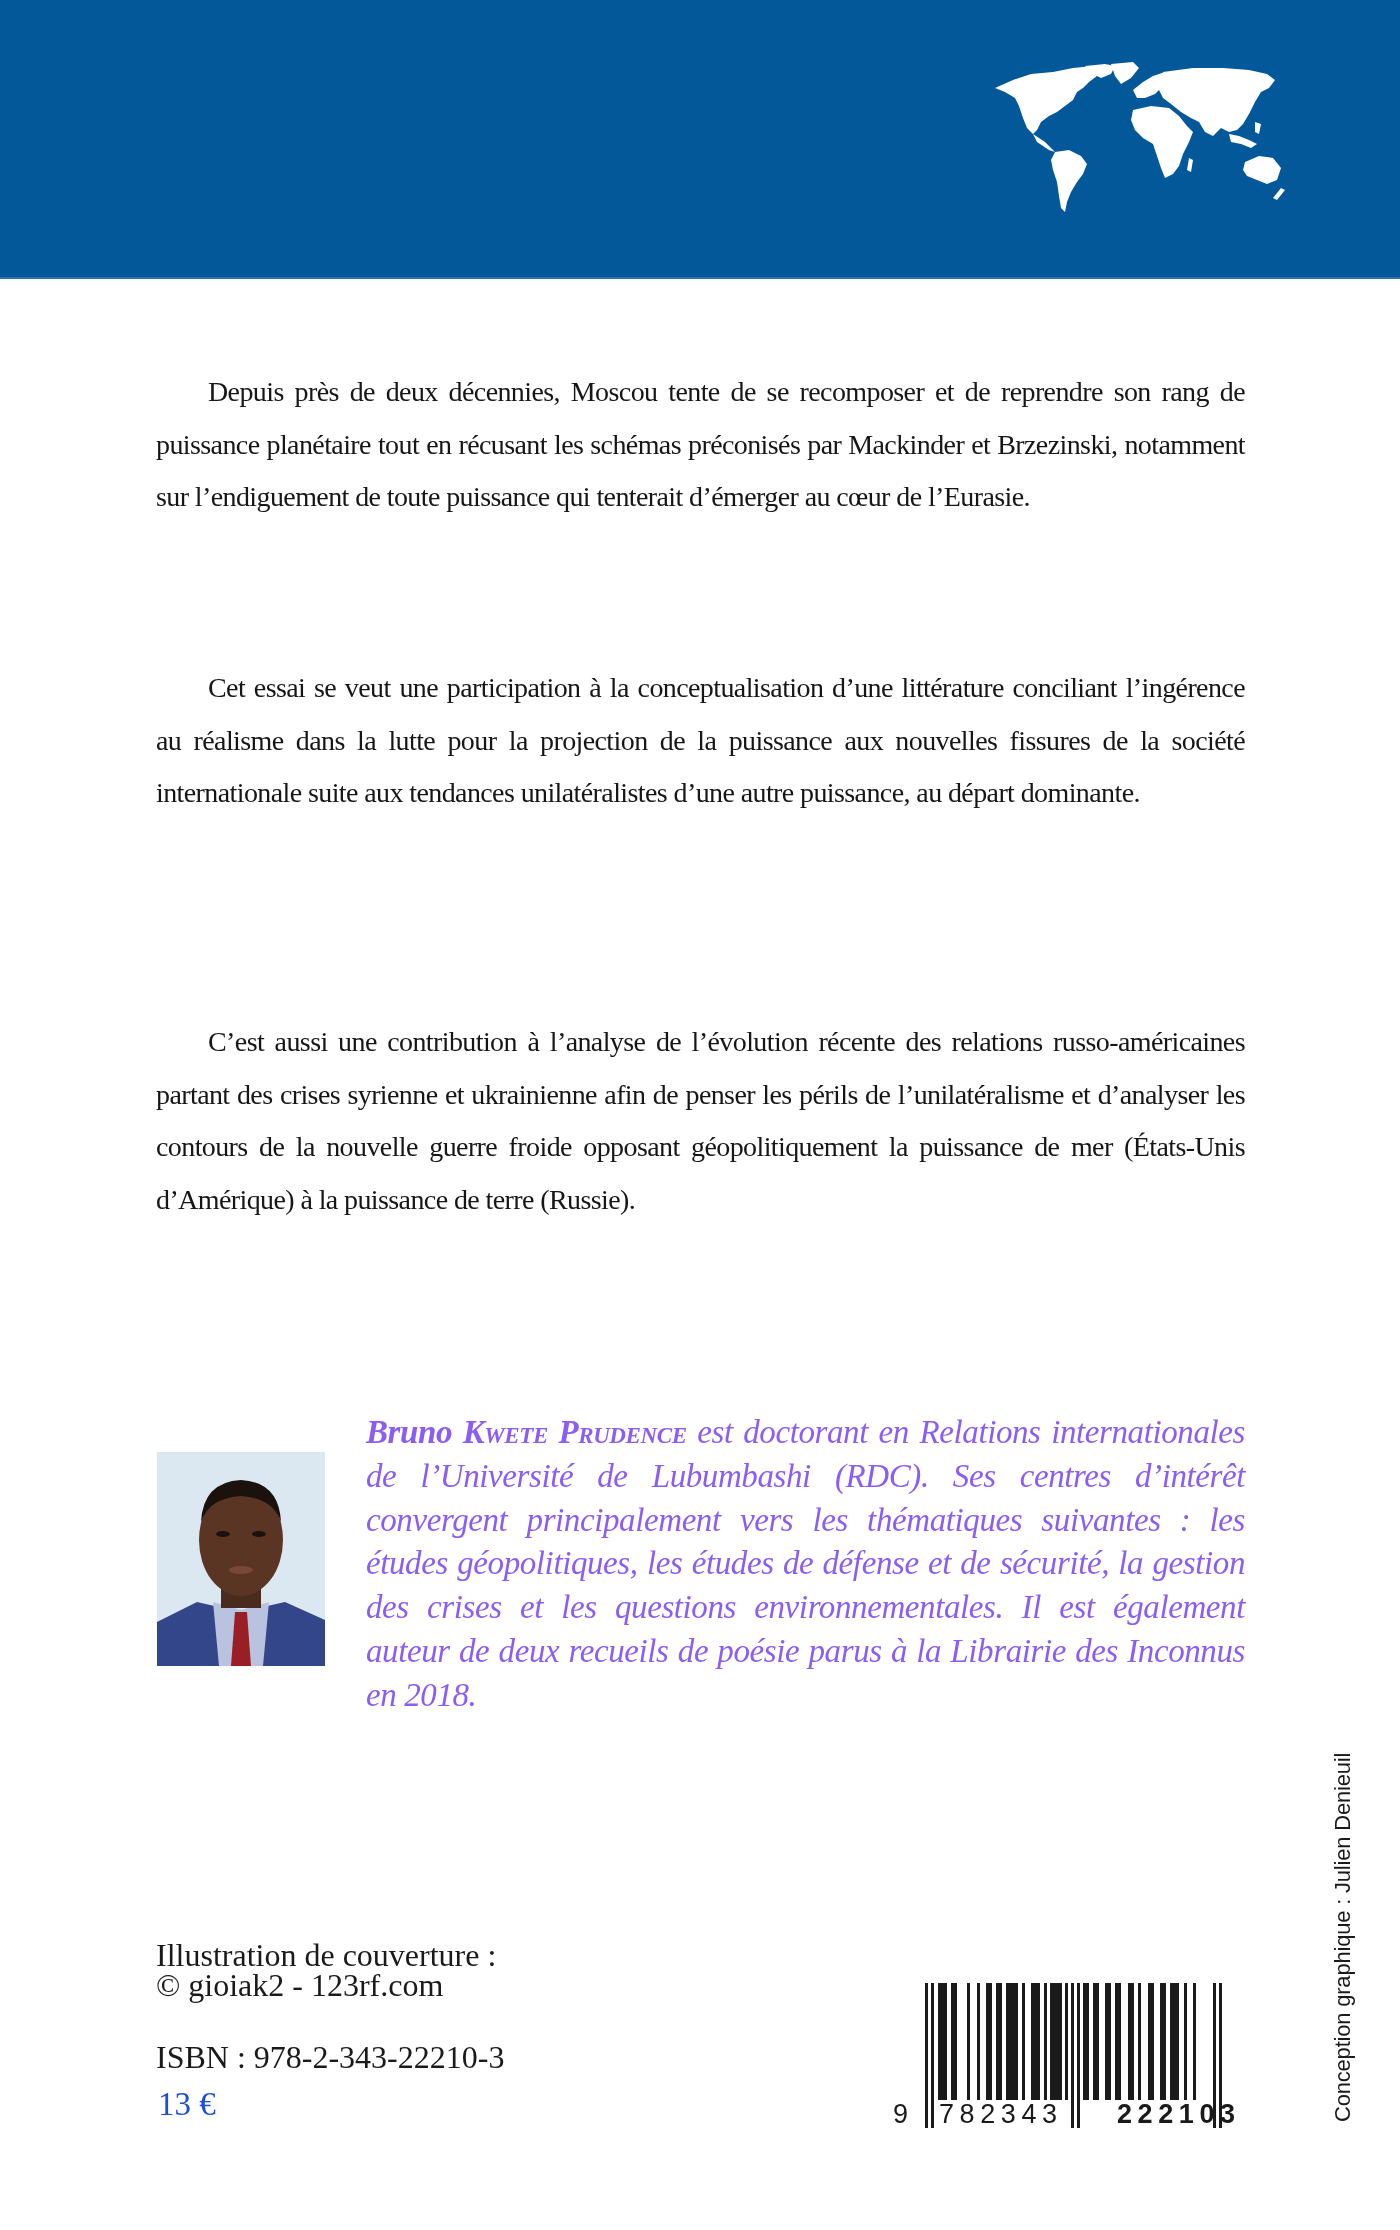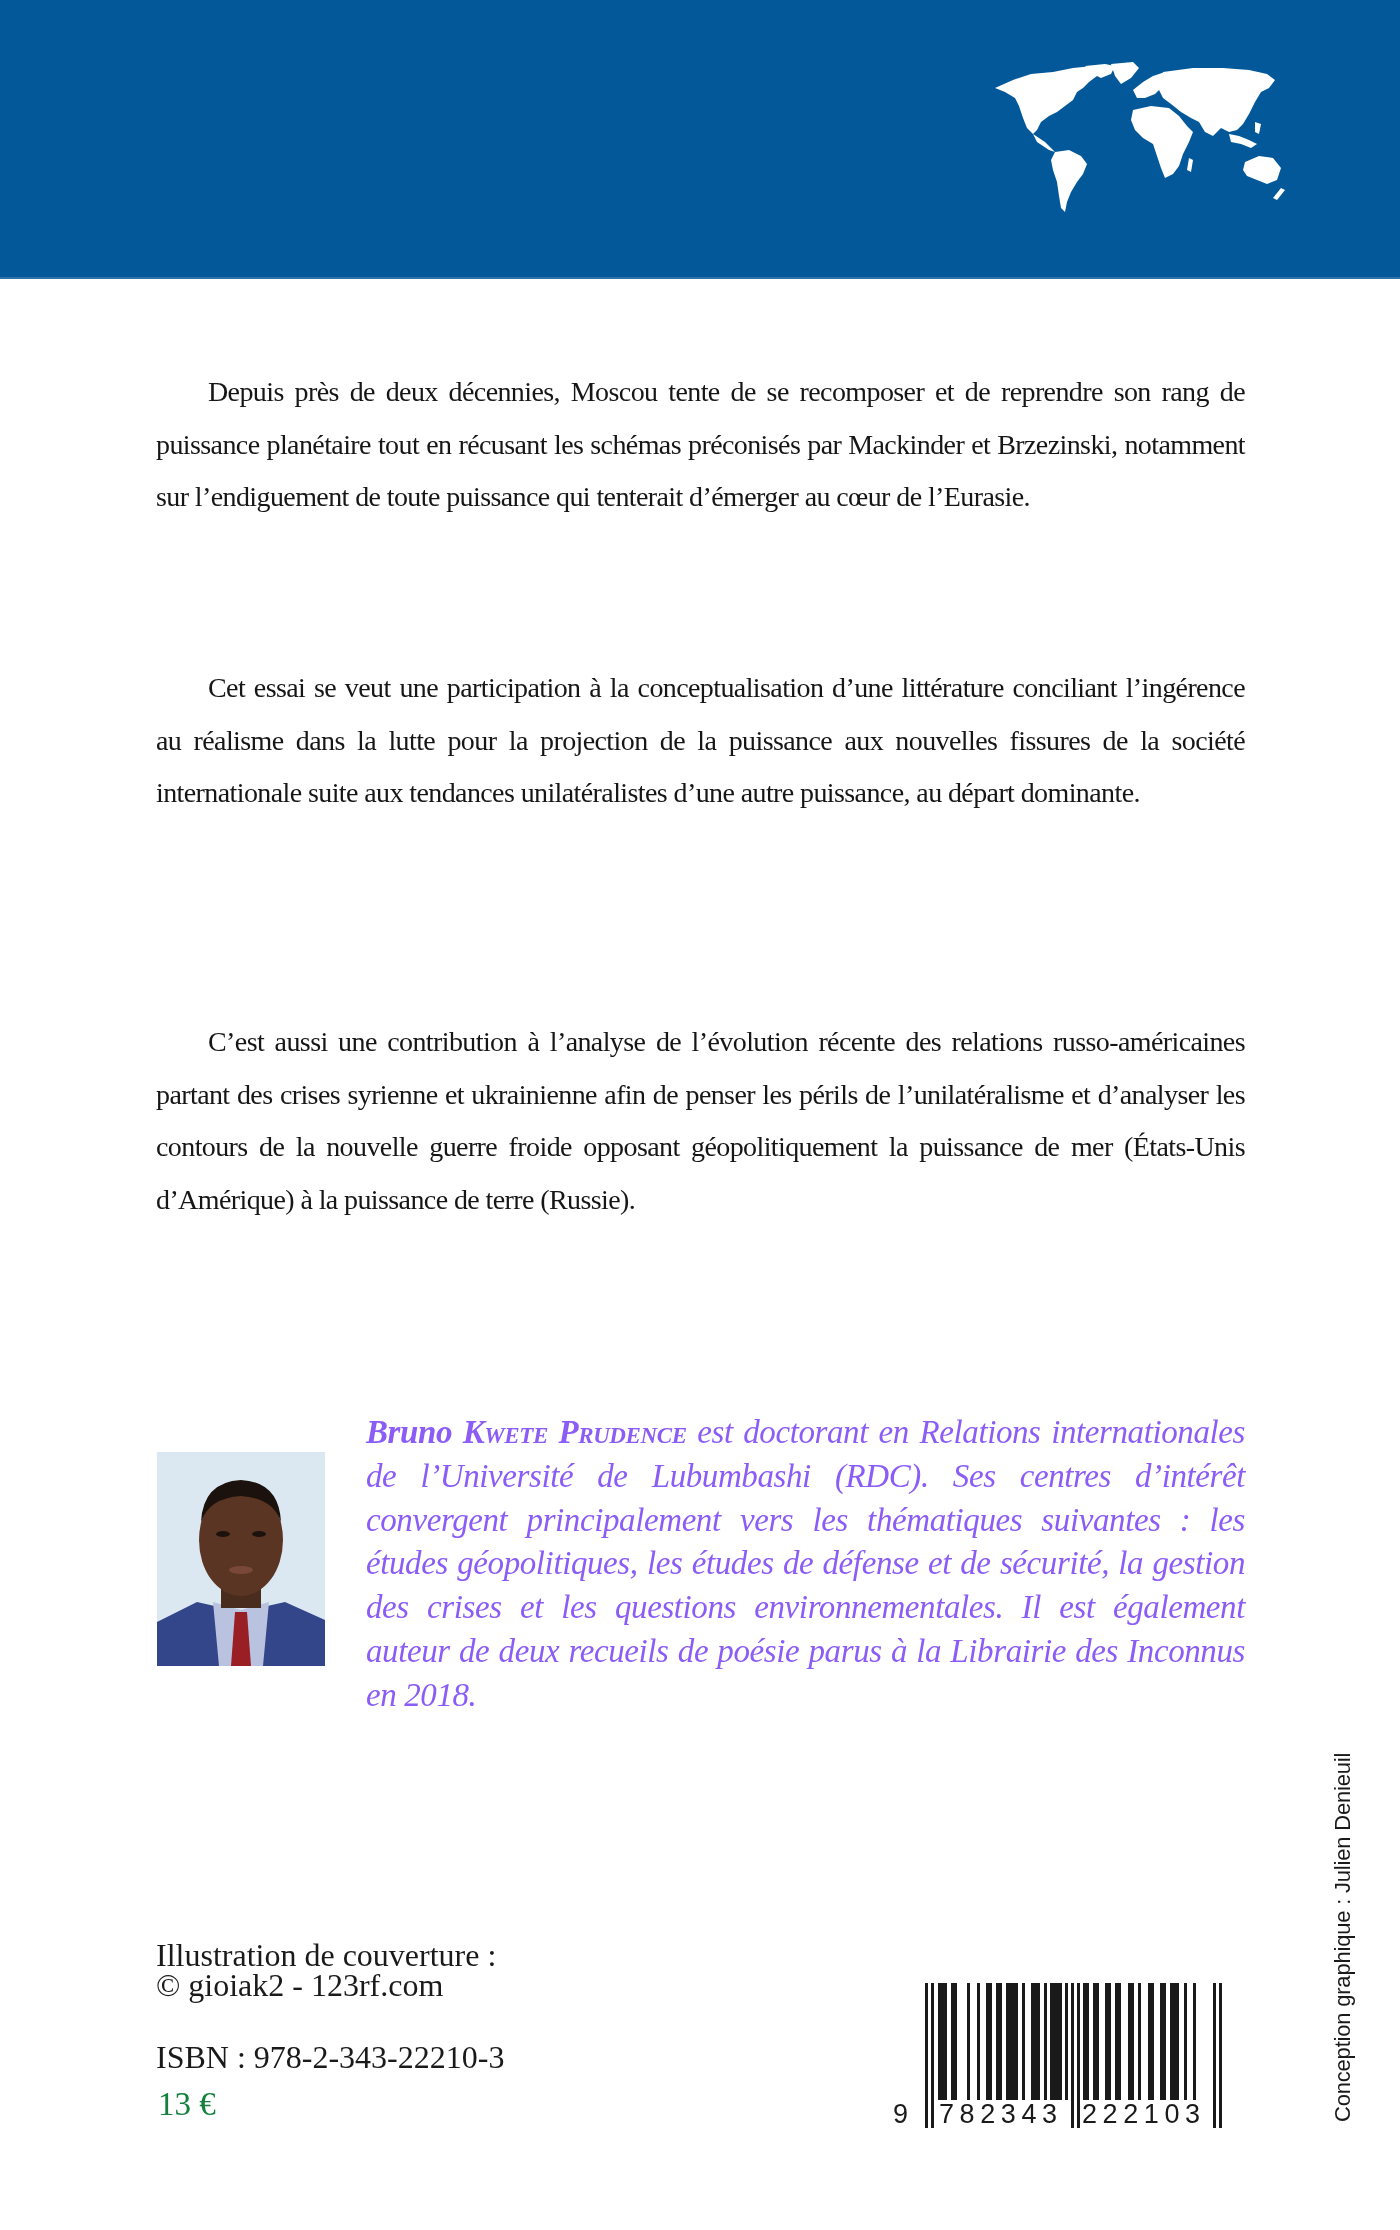--- a/index.html
+++ b/index.html
@@ -42,33 +42,33 @@
   .credits {
     position: absolute; left: 156px; top: 1940px;
     font-size: 32px; line-height: 30px; color: #1a1a1a;
   }
   .isbn {
     position: absolute; left: 156px; top: 2042px;
     font-size: 32px; line-height: 30px; color: #1a1a1a;
   }
   .price {
     position: absolute; left: 158px; top: 2084px;
-    font-size: 33px; line-height: 40px; color: #15803d;
+    font-size: 33px; line-height: 40px; color: #1d4ed8;
   }
   .barcode {
     position: absolute; left: 890px; top: 1980px; width: 345px; height: 150px;
   }
   .barcode-digits {
     position: absolute; top: 2100px; height: 28px;
     font-family: "Liberation Sans", "DejaVu Sans", sans-serif;
     font-size: 27px; line-height: 28px; color: #1a1a1a; letter-spacing: 5.6px;
   }
   #bc-first { left: 893px; }
   #bc-left { left: 939px; text-align: center; }
-  #bc-right { left: 1082px; }
+  #bc-right { left: 1117px; font-weight: bold; }
   .vertical-credit {
     position: absolute; left: 1331px; top: 2122px;
     transform-origin: 0 0; transform: rotate(-90deg);
     font-family: "Liberation Sans", "DejaVu Sans", sans-serif;
     font-size: 22px; line-height: 24px; white-space: nowrap; color: #1a1a1a;
     letter-spacing: -0.2px;
   }
 </style>
 </head>
 <body>

